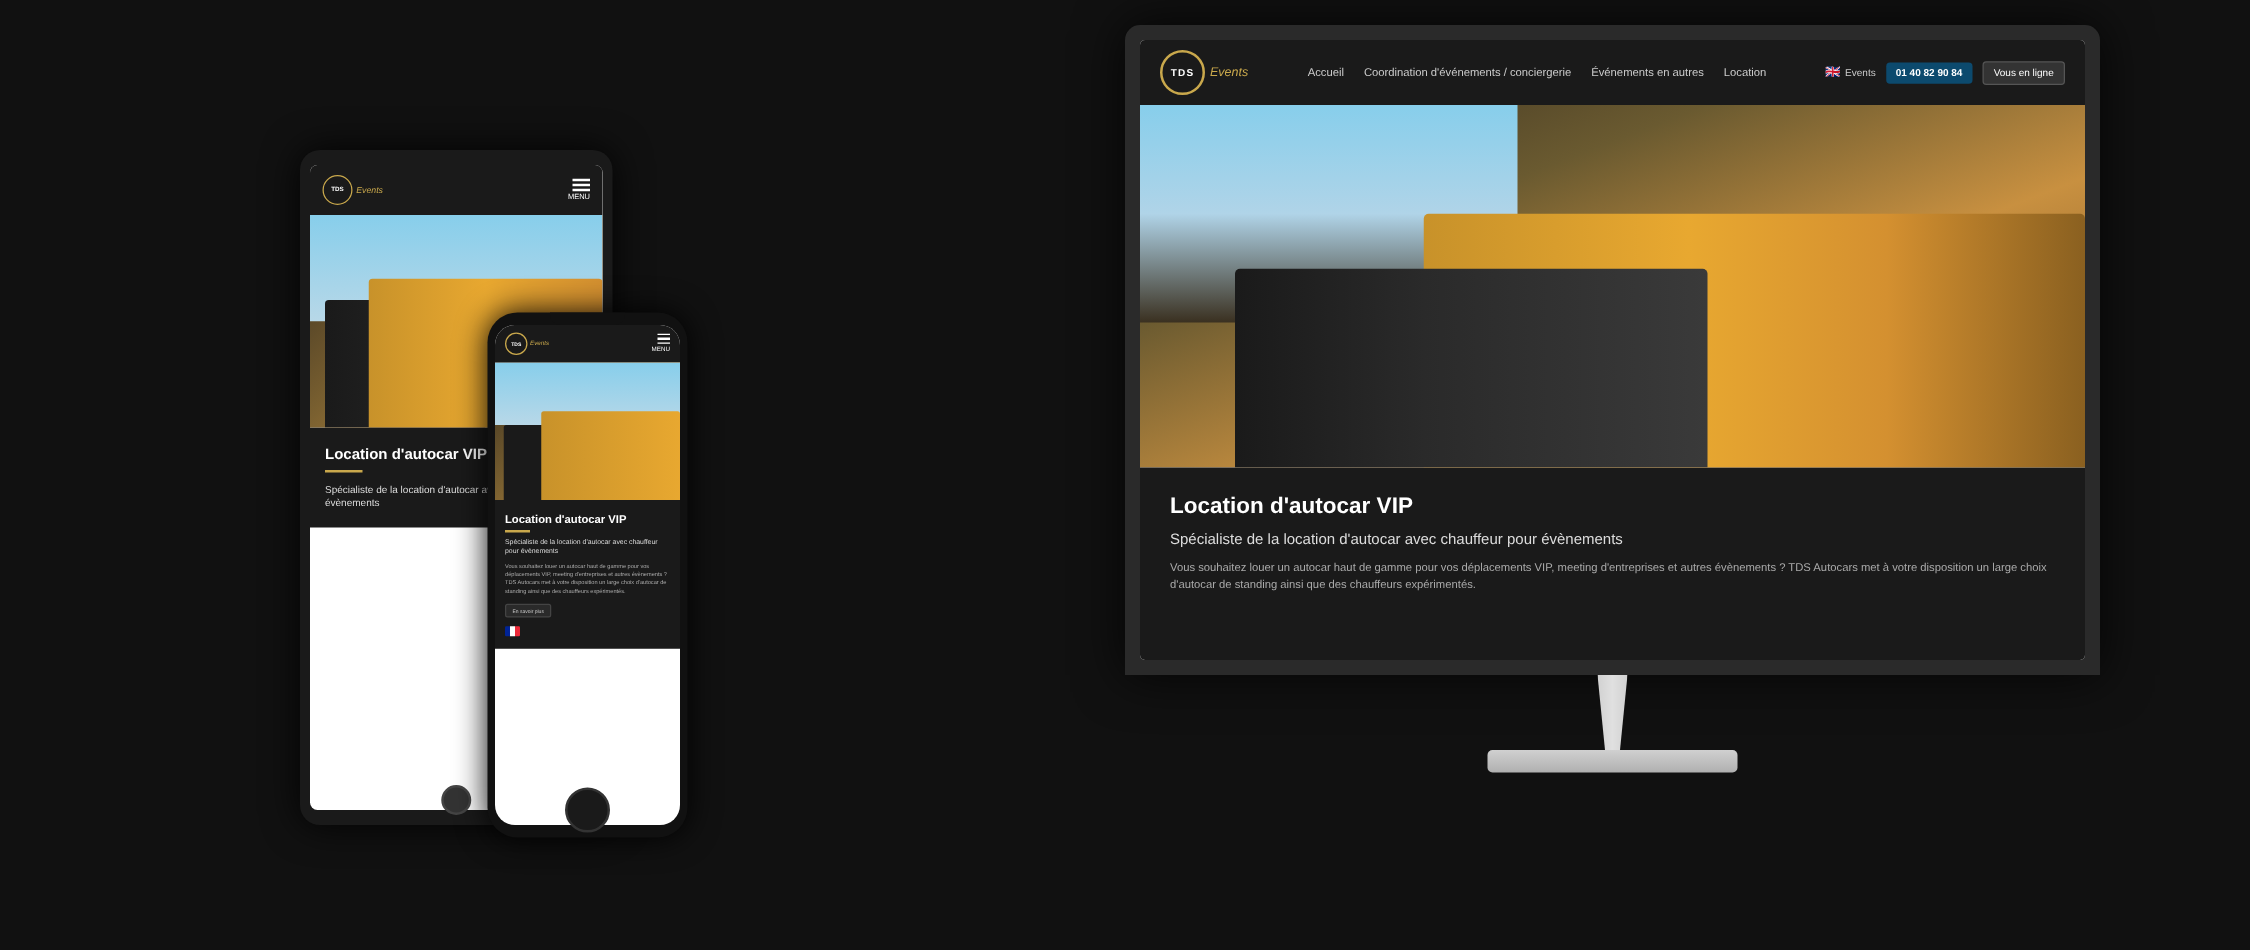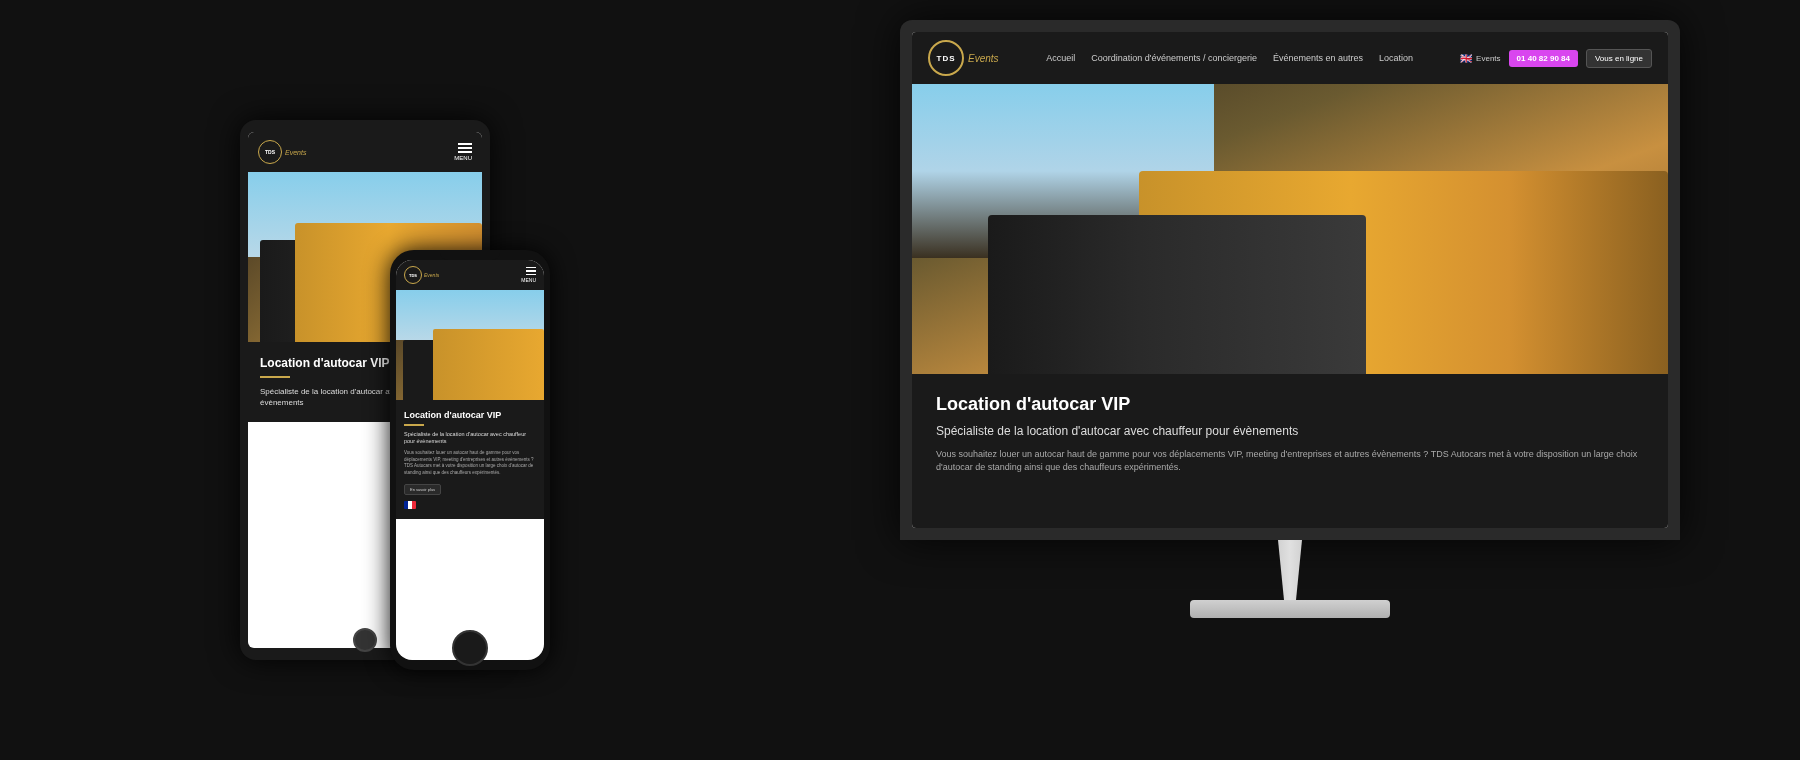--- a/index.html
+++ b/index.html
@@ -109,21 +109,21 @@
       white-space: nowrap;
     }
 
     .site-nav-right {
       display: flex;
       align-items: center;
       gap: 8px;
     }
 
     .btn-phone {
-      background: #d946ef;
+      background: #0c4a6e;
       color: #fff;
       font-size: 8px;
       padding: 4px 8px;
       border-radius: 3px;
       font-weight: bold;
     }
 
     .btn-devis {
       background: #333;
       color: #fff;

